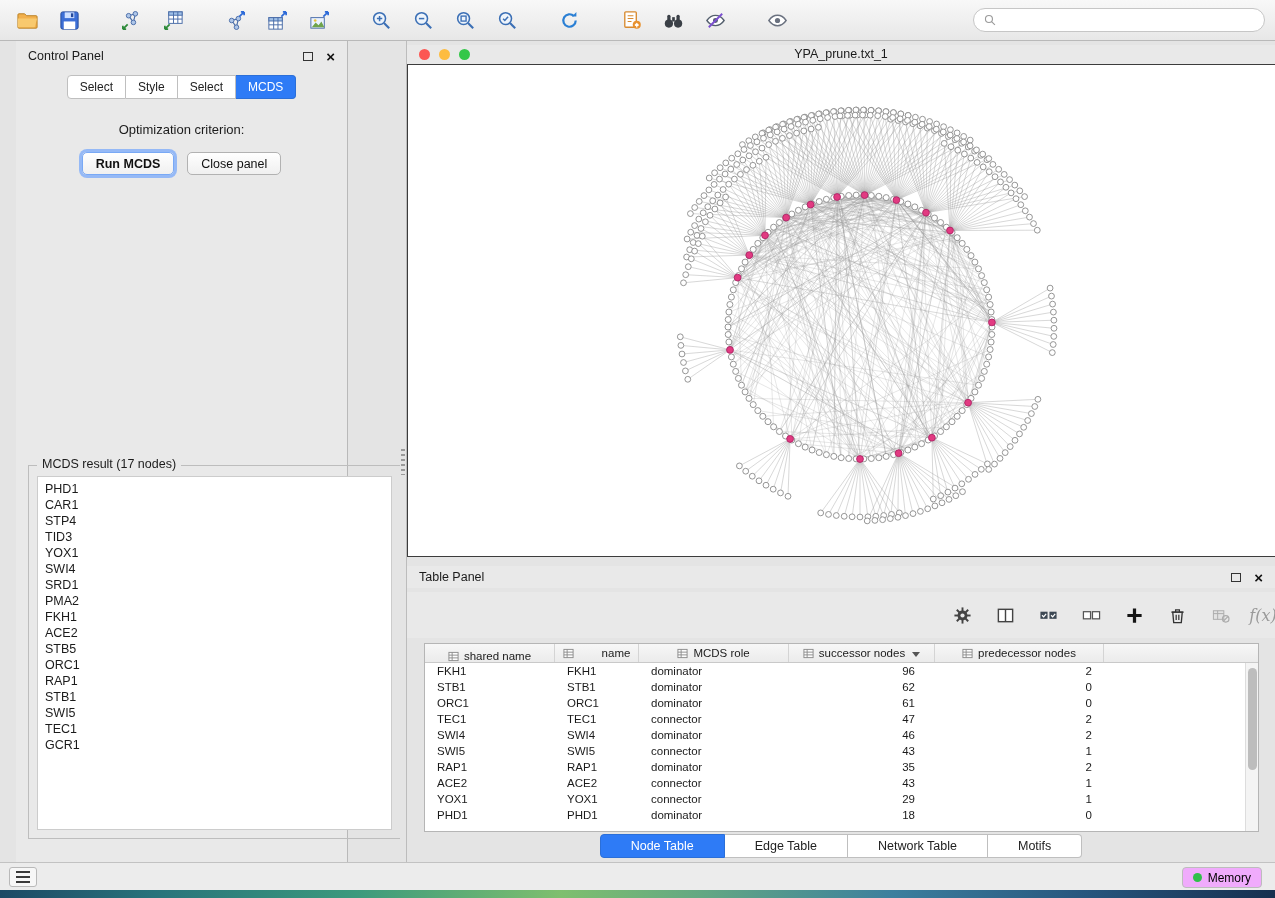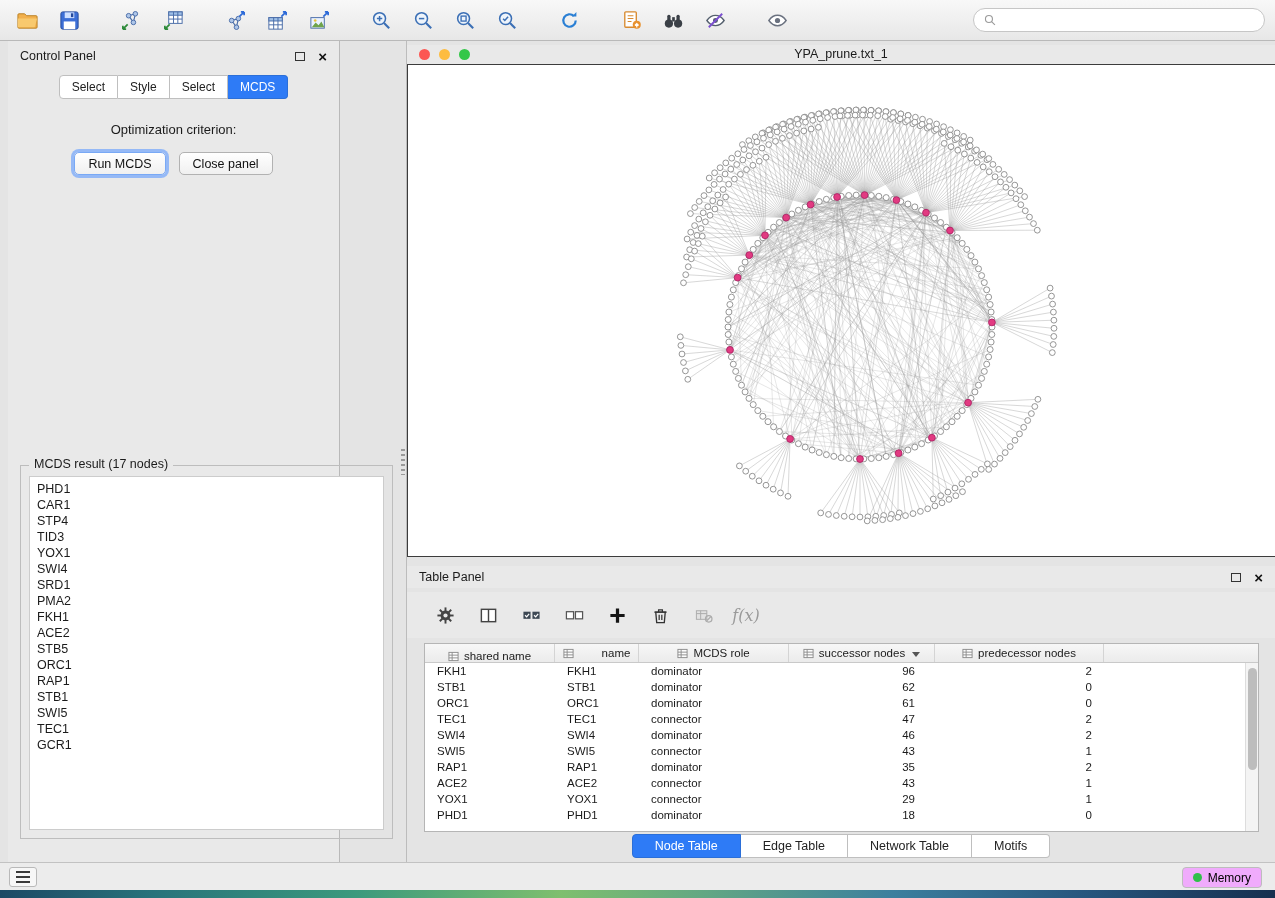--- a/index.html
+++ b/index.html
@@ -9,75 +9,75 @@
 
 #toolbar{position:absolute;left:0;top:0;width:100%;height:41px;background:linear-gradient(#f8f8f8,#e7e7e7);border-bottom:1px solid #b9b9b9;display:flex;align-items:center;padding:0 10px;column-gap:8px;}
 .tb{width:34px;height:32px;display:flex;align-items:center;justify-content:center;background:none;border:0;padding:0;cursor:default;}
 .tb svg{width:23px;height:23px;}
 .gap{margin-left:20px;}
 #search-box{margin-left:auto;width:292px;height:24px;background:#fff;border:1px solid #c6c6c6;border-radius:13px;display:flex;align-items:center;padding:0 9px;gap:5px;}
 #search-box svg{width:14px;height:14px;}
 #search-box input{flex:1;border:0;outline:0;background:transparent;font:12px "Liberation Sans",sans-serif;}
 
 
-#control-panel{position:absolute;left:8px;top:41px;width:332px;height:821px;background:#e9e9e9;border-right:1px solid #b9b9b9;}
+#control-panel{position:absolute;left:16px;top:41px;width:332px;height:821px;background:#e9e9e9;border-right:1px solid #b9b9b9;}
 .phead{height:30px;display:flex;align-items:center;padding:0 12px;font-size:12.5px;}
 .phead .sp{flex:1;}
 .float-btn{width:10px;height:9px;border:1.5px solid #333;display:inline-block;margin-right:13px;background:none;}
 .close-btn{font-size:15px;font-weight:bold;color:#111;line-height:1;background:none;border:0;padding:0;}
 #control-tabs{display:flex;justify-content:center;margin-top:4px;}
 .seg{font-size:12px;padding:4px 12px;background:#fff;border:1px solid #bfbfbf;border-left:0;color:#222;}
 .seg:first-child{border-left:1px solid #bfbfbf;border-radius:4px 0 0 4px;}
 .seg:last-child{border-radius:0 4px 4px 0;}
 .seg.on{color:#fff;border-color:#2b6fd8;}
 #opt-label{text-align:center;margin-top:23px;font-size:13px;}
 #criterion{position:relative;margin:10px auto 0;width:312px;height:24px;background:#fff;border:1px solid #b3b3b3;border-radius:5px;font-size:12.5px;line-height:22px;padding-left:10px;box-shadow:0 1px 1px rgba(0,0,0,.06);}
 #criterion .step{position:absolute;right:1px;top:1px;width:18px;height:20px;border-radius:4px;background:linear-gradient(#6aa6f8,#2e7bf6);display:flex;flex-direction:column;align-items:center;justify-content:center;}
 .tri-up{width:0;height:0;border:3.5px solid transparent;border-bottom:4.5px solid #fff;margin-bottom:1px;}
 .tri-dn{width:0;height:0;border:3.5px solid transparent;border-top:4.5px solid #fff;margin-top:1px;}
 #cp-buttons{display:flex;justify-content:center;gap:13px;margin-top:15px;}
 .macbtn{height:23px;padding:0 13px;font:12.5px "Liberation Sans",sans-serif;background:linear-gradient(#ffffff,#f0f0f0);border:1px solid #b2b2b2;border-radius:5px;color:#111;}
-.macbtn.focusring{box-shadow:0 0 0 3px rgba(93,154,255,.6);border-color:#79a9f5;}
+.macbtn.focusring{box-shadow:0 0 0 3px rgba(93,154,255,.6);border-color:#79a9f5;font-weight:bold;}
 .gbox{position:absolute;left:12px;top:424px;width:373px;height:374px;border:1px solid #bdbdbd;}
 .glegend{position:absolute;top:-9px;left:8px;background:#e9e9e9;padding:0 5px;font-size:12.5px;}
 #mcds-list{position:absolute;left:8px;top:10px;right:8px;bottom:8px;background:#fff;border:1px solid #ccc;overflow:hidden;padding:4px 0;}
 .mcds-item{font-size:12.5px;line-height:16px;padding-left:7px;}
 
 
 #v-splitter{position:absolute;left:400px;top:41px;width:7px;height:821px;background:#e4e4e4;border-right:1px solid #bcbcbc;}
 #v-splitter .grab{position:absolute;left:1px;top:408px;width:4px;height:26px;background:repeating-linear-gradient(#9a9a9a 0 2px,transparent 2px 5px);}
 
 
 #net-titlebar{position:absolute;left:407px;top:45px;width:868px;height:19px;background:#e9e9e9;}
 .tl{position:absolute;top:4px;width:11px;height:11px;border-radius:50%;border:0;padding:0;}
 #net-title{position:absolute;left:0;right:0;text-align:center;font-size:12.5px;top:2px;}
 #net-canvas{position:absolute;left:407px;top:64px;width:868px;height:493px;background:#fff;border:1px solid #3c3c3c;border-right:0;}
 
 
 #tp-header{position:absolute;left:407px;top:566px;width:868px;height:22px;background:#e9e9e9;display:flex;align-items:center;padding:0 12px;font-size:12.5px;}
-#tp-toolbar{position:absolute;left:407px;top:592px;width:868px;height:46px;background:#e9e9e9;display:flex;align-items:center;gap:19px;padding-left:26px;}
+#tp-toolbar{position:absolute;left:407px;top:592px;width:868px;height:46px;background:#e9e9e9;display:flex;align-items:center;gap:19px;padding-left:26px;justify-content:flex-end;}
 .tpi{display:flex;align-items:center;justify-content:center;background:none;border:0;width:24px;height:24px;padding:0;}
 .tpi svg{width:19px;height:19px;}
 .fx{font:italic 16px "DejaVu Serif",serif;color:#9a9a9a;}
 #table-wrap{position:absolute;left:424px;top:643px;width:835px;height:189px;background:#fff;border:1px solid #b5b5b5;}
 #thead{display:flex;height:19px;background:linear-gradient(#f7f7f7,#ebebeb);border-bottom:1px solid #c9c9c9;}
 .hc{display:flex;align-items:center;justify-content:center;gap:5px;font-size:11.5px;border-right:1px solid #d4d4d4;}
 .hc.fill{flex:1;border-right:0;}
 .chev{width:0;height:0;border:4px solid transparent;border-top:5px solid #555;margin-top:6px;margin-left:2px;}
 #tbody{position:relative;height:168px;overflow:hidden;}
 .trow{display:flex;height:16px;line-height:16px;font-size:11.5px;}
 .tc{padding-left:12px;overflow:hidden;white-space:nowrap;}
 .tc.num{text-align:right;padding-left:0;}
 .tc.succ{padding-right:20px;}
 .tc.pred{padding-right:12px;}
 #vscroll{position:absolute;right:0;top:0;width:13px;height:100%;background:#f4f4f4;border-left:1px solid #ddd;}
 #vthumb{position:absolute;left:2px;top:5px;width:9px;height:102px;background:#bdbdbd;border-radius:5px;}
 #table-tabs-wrap{position:absolute;left:407px;top:834px;width:868px;height:24px;display:flex;justify-content:center;}
 #table-tabs{display:flex;}
-#table-tabs .seg{font-size:12.5px;padding:4px 22px;}
+#table-tabs .seg{font-size:12.5px;padding:4px 30px;}
 
 
 #statusbar{position:absolute;left:0;top:862px;width:100%;height:28px;background:#ececec;border-top:1px solid #c2c2c2;}
 #list-btn{position:absolute;left:9px;top:4px;width:28px;height:20px;background:#f7f7f7;border:1px solid #b9b9b9;border-radius:3px;display:flex;align-items:center;justify-content:center;}
 #list-btn .bars{width:14px;height:12px;background:repeating-linear-gradient(#3a3a3a 0 2px,transparent 2px 5px);}
 #memory-btn{position:absolute;right:13px;top:4px;height:21px;padding:0 10px;background:#f0abfc;border:1px solid #bdbdbd;border-radius:4px;display:flex;align-items:center;gap:6px;font-size:12px;}
 .dot{width:9px;height:9px;border-radius:50%;}
 #wallpaper{position:absolute;left:0;top:890px;width:100%;height:8px;background:linear-gradient(90deg,#1d4965 0%,#27737b 12%,#3c9a7d 28%,#7fbf6e 44%,#63a883 55%,#3c7f9e 70%,#27567e 85%,#16304f 100%);}
 </style>
 </head>

